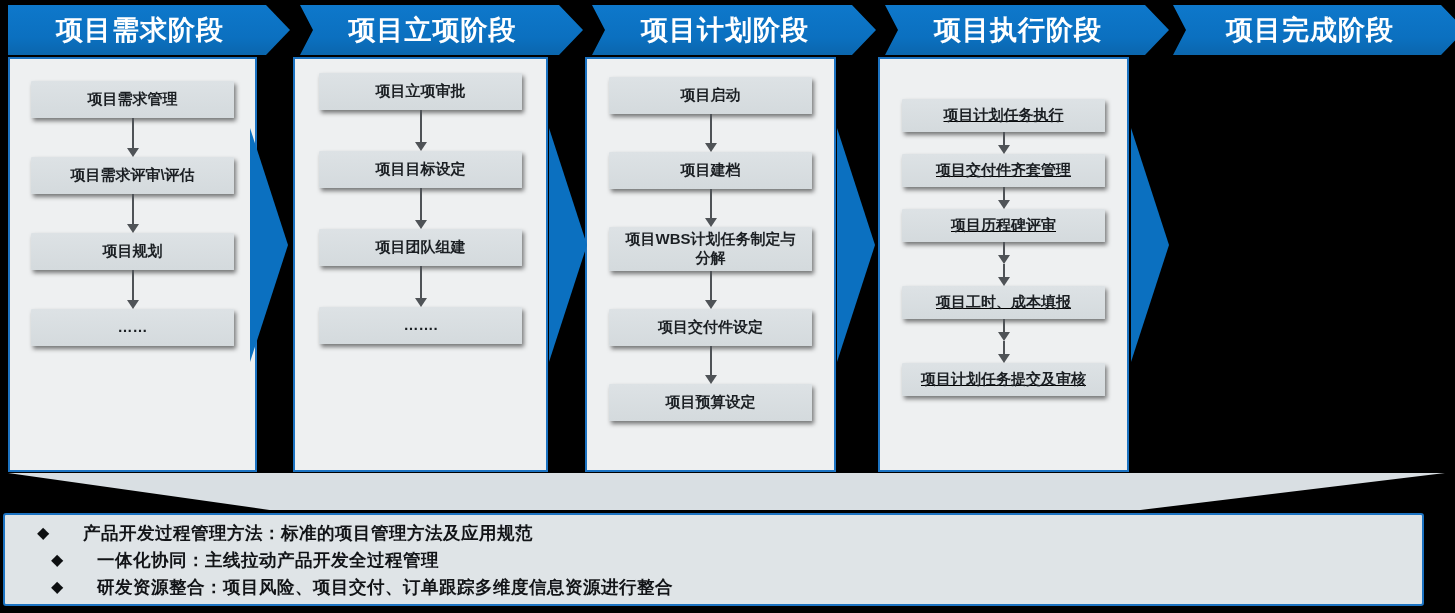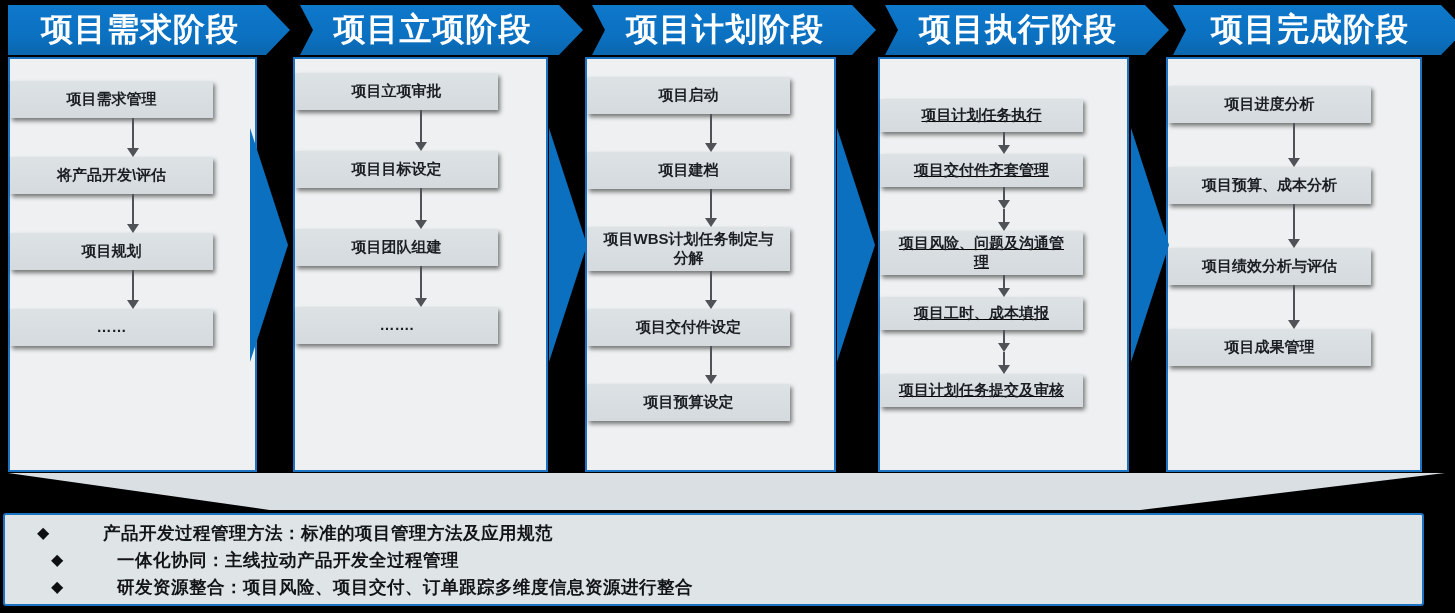--- a/index.html
+++ b/index.html
@@ -2,41 +2,41 @@
 <html><head>
 <meta charset="utf-8">
 <style>
   html,body{margin:0;padding:0;background:#000;}
   body{font-family:"Liberation Sans","DejaVu Sans",sans-serif;}
   .stage{position:relative;width:1455px;height:613px;background:#000;overflow:hidden;}
 
   
   .ribbon{position:absolute;top:5px;height:50px;
     background:linear-gradient(180deg,#0e78cb 0%,#0b70c0 65%,#0b66ad 100%);
-    color:#fff;font-weight:800;font-size:32px;letter-spacing:1px;
+    color:#fff;font-weight:800;font-size:27px;letter-spacing:1px;
     display:flex;align-items:center;justify-content:center;
     clip-path:polygon(0 0,calc(100% - 24px) 0,100% 50%,calc(100% - 24px) 100%,0 100%,13px 50%);
     padding-right:18px;}
   .ribbon.first{clip-path:polygon(0 0,calc(100% - 24px) 0,100% 50%,calc(100% - 24px) 100%,0 100%);padding-left:0;}
   .r0{left:8px;width:264px;}
   .r1{left:300px;width:265px;}
   .r2{left:592px;width:266px;}
   .r3{left:885px;width:266px;justify-content:center;}
   .r4{left:1173px;width:274px;}
 
   
   .col-body{position:absolute;top:57px;height:415px;background:#eef0f1;
     border:2px solid #1c73c2;box-sizing:border-box;}
   .b0{left:8px;width:249px;}
   .b1{left:293px;width:255px;}
   .b2{left:585px;width:251px;}
   .b3{left:878px;width:251px;}
   .b4{left:1166px;width:256px;}
 
-  .flow{display:flex;flex-direction:column;height:100%;box-sizing:border-box;}
+  .flow{display:flex;flex-direction:column;align-items:center;height:100%;box-sizing:border-box;}
   .p0 .flow{padding-top:22px;}
   .p1 .flow{padding-top:14px;}
   .p2 .flow{padding-top:18px;}
   .p3 .flow{padding-top:40px;text-decoration:underline;}
   .p4 .flow{padding-top:27px;}
 
   .box{width:203px;min-height:37px;box-sizing:border-box;
     background:linear-gradient(180deg,#dde2e5 0%,#d4dadd 100%);
     box-shadow:2px 3px 4px rgba(0,0,0,0.5);border-radius:1px;
     display:flex;align-items:center;justify-content:center;text-align:center;
@@ -68,21 +68,21 @@
     clip-path:polygon(0 0,100% 0,78.8% 100%,18.2% 100%);}
 
   
   .summary{position:absolute;left:3px;top:513px;width:1421px;height:93px;box-sizing:border-box;
     background:#dfe4e7;border:2px solid #1c73c2;border-radius:3px;
     display:flex;flex-direction:column;justify-content:center;padding:4px 20px 4px 32px;}
   .bullet{display:flex;align-items:center;height:28px;color:#121417;
     font-size:17.5px;font-weight:800;}
   .bullet:nth-child(2),.bullet:nth-child(3){padding-left:14px;}
   .bullet .diamond{width:26px;font-size:16px;color:#0d0f11;flex:0 0 auto;}
-  .bullet .txt{margin-left:40px;white-space:nowrap;letter-spacing:0.5px;}
+  .bullet .txt{margin-left:20px;white-space:nowrap;letter-spacing:0.5px;}
 </style>
 </head>
 <body>
 
 <div class="stage">
 
   <div class="ribbon first r0">
     <span>项目需求阶段</span>
   </div>
   <div class="ribbon r2">
@@ -95,21 +95,21 @@
     <span>项目执行阶段</span>
   </div>
   <div class="ribbon r4">
     <span>项目完成阶段</span>
   </div>
 
   <div class="col-body b0 p0">
     <div class="flow">
       <div class="box">项目需求管理</div>
       <div class="arrow"></div>
-      <div class="box">将产品开发\评估</div>
+      <div class="box">项目需求评审\评估</div>
       <div class="arrow"></div>
       <div class="box">项目规划</div>
       <div class="arrow"></div>
       <div class="box">……</div>
     </div>
   </div>
 
   <div class="col-body b1 p1">
     <div class="flow">
       <div class="box">项目立项审批</div>
@@ -135,41 +135,30 @@
       <div class="box">项目预算设定</div>
     </div>
   </div>
 
   <div class="col-body b3 p3">
     <div class="flow">
       <div class="box">项目计划任务执行</div>
       <div class="arrow"></div>
       <div class="box">项目交付件齐套管理</div>
       <div class="arrow"></div>
+      <div class="box">项目历程碑评审</div>
       <div class="arrow"></div>
-      <div class="box">项目风险、问题及沟通管理</div>
       <div class="arrow"></div>
       <div class="box">项目工时、成本填报</div>
       <div class="arrow"></div>
       <div class="arrow"></div>
       <div class="box">项目计划任务提交及审核</div>
     </div>
   </div>
 
-  <div class="col-body b4 p4">
-    <div class="flow">
-      <div class="box">项目进度分析</div>
-      <div class="arrow"></div>
-      <div class="box">项目预算、成本分析</div>
-      <div class="arrow"></div>
-      <div class="box">项目绩效分析与评估</div>
-      <div class="arrow"></div>
-      <div class="box">项目成果管理</div>
-    </div>
-  </div>
 
   <div class="gap-arrow g0"></div>
   <div class="gap-arrow g1"></div>
   <div class="gap-arrow g2"></div>
   <div class="gap-arrow g3"></div>
 
   <div class="funnel"></div>
 
   <div class="summary">
     <div class="bullet">

